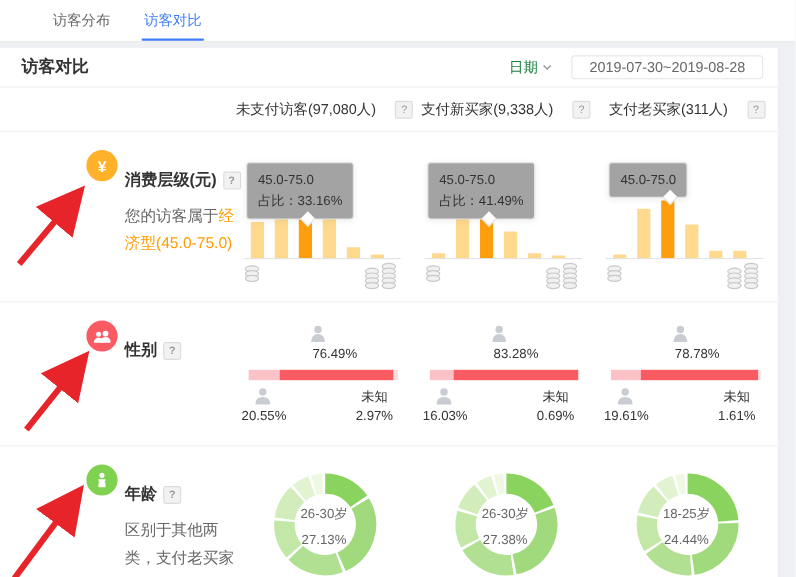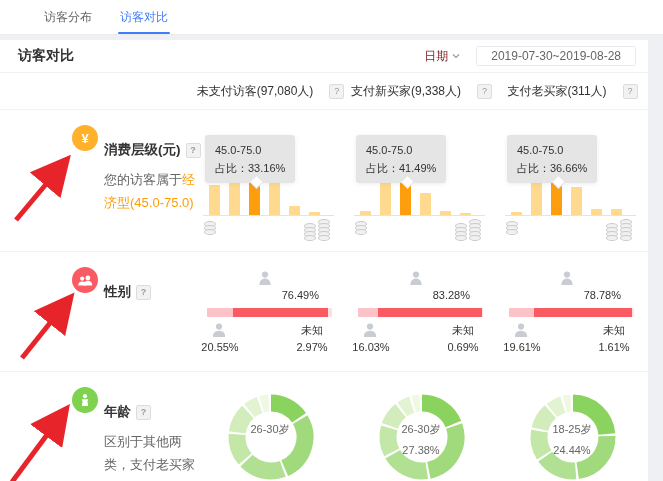--- a/index.html
+++ b/index.html
@@ -14,21 +14,21 @@
     display:flex;align-items:stretch;padding-left:44px;gap:28px;}
   .tab{font-size:12px;color:#666;display:flex;align-items:center;position:relative;cursor:pointer;}
   .tab.active{color:#3f7dfa;}
   .tab.active::after{content:"";position:absolute;left:-2px;right:-2px;bottom:0;height:2px;background:#3f7dfa;border-radius:1px;}
   
   .card{background:#fff;width:648px;height:442px;margin-top:5px;position:relative;}
   .card-header{height:32px;display:flex;align-items:center;justify-content:space-between;
     padding:0 12px 0 18px;border-bottom:1px solid #f0f0f0;}
   .card-title{font-size:14px;font-weight:700;color:#333;}
   .date-wrap{display:flex;align-items:center;gap:16px;}
-  .date-label{font-size:12px;color:#7f1d1d;display:flex;align-items:center;gap:4px;cursor:pointer;margin-left:32px;}
+  .date-label{font-size:12px;color:#15803d;display:flex;align-items:center;gap:4px;cursor:pointer;margin-left:32px;}
   .chev{width:8px;height:8px;display:inline-block;}
   .date-box{border:1px solid #e9e9e9;border-radius:3px;padding:2px 14px;font-size:12px;color:#666;cursor:pointer;}
   
   .grid-row{display:grid;grid-template-columns:195px 151px 151px 151px;}
   .col-headers{height:36px;border-bottom:1px solid #f2f2f2;}
   .col-header{display:flex;align-items:center;justify-content:center;gap:16px;font-size:12px;color:#333;}
   .help{width:13px;height:13px;border:1px solid #dcdcdc;background:#f2f2f2;border-radius:2px;
     font-size:9px;color:#9a9a9a;display:inline-flex;align-items:center;justify-content:center;flex:0 0 auto;cursor:pointer;}
   .section{position:relative;}
   .section + .section{border-top:1px solid #f2f2f2;}
@@ -37,35 +37,35 @@
   .sec-age{height:110px;}
   
   .section-label{position:relative;padding:16px 6px 0 104px;}
   .row-icon{width:26px;height:26px;border-radius:50%;position:absolute;left:72px;top:15px;
     display:flex;align-items:center;justify-content:center;color:#fff;font-size:13px;font-weight:700;}
   .section-title{font-size:13.5px;font-weight:700;color:#333;display:flex;align-items:center;gap:5px;white-space:nowrap;margin-top:15px;}
   .section-desc{margin-top:9px;font-size:13px;color:#666;line-height:1.8;width:98px;}
   .annot{position:absolute;pointer-events:none;z-index:3;}
   
   .chart-cell{position:relative;}
-  .tooltip{position:absolute;left:10px;top:25px;background:#e5e5e5;border:1px solid #e4e4e4;border-radius:3px;
+  .tooltip{position:absolute;left:10px;top:25px;background:#a3a3a3;border:1px solid #e4e4e4;border-radius:3px;
     padding:5px 9px;font-size:11px;color:#333;line-height:1.65;box-shadow:0 1px 5px rgba(0,0,0,.07);z-index:2;white-space:nowrap;}
   .tt-arrow{position:absolute;left:46px;bottom:-5px;width:8px;height:8px;background:#fff;
     border-right:1px solid #e4e4e4;border-bottom:1px solid #e4e4e4;transform:rotate(45deg);}
   .bars{position:absolute;left:14px;bottom:36px;height:48px;display:flex;align-items:flex-end;gap:9px;}
   .bar{width:11px;background:#ffd98e;border-radius:1px 1px 0 0;}
   .bar.hl{background:#ff9e0d;}
   .axis{position:absolute;left:8px;right:12px;bottom:35px;height:1px;background:#e3e3e3;}
   .coins-left{position:absolute;left:9px;bottom:16px;}
   .coins-right{position:absolute;right:16px;bottom:10px;display:flex;align-items:flex-end;gap:2px;}
   .stack{display:flex;flex-direction:column;align-items:center;}
   .coin{width:10px;height:4px;border-radius:50%;background:#f1f1f1;border:1px solid #c9c9c9;margin-top:-2px;}
   
   .g-femicon{position:absolute;left:62px;top:18px;}
-  .g-fempct{position:absolute;left:20px;width:104px;top:37px;text-align:right;font-size:11px;color:#333;}
+  .g-fempct{position:absolute;left:32px;width:104px;top:37px;text-align:center;font-size:11px;color:#333;}
   .g-bar{position:absolute;left:12px;right:14px;top:56px;height:9px;display:flex;overflow:hidden;border-radius:1px;}
   .g-seg{height:100%;}
   .g-malicon{position:absolute;left:16px;top:70px;}
   .g-malpct{position:absolute;left:0px;width:50px;top:89px;text-align:center;font-size:11px;color:#333;}
   .g-unklab{position:absolute;right:12px;width:44px;top:71px;text-align:center;font-size:11px;color:#333;}
   .g-unkpct{position:absolute;right:8px;width:52px;top:89px;text-align:center;font-size:11px;color:#333;}
   
   .donut-svg{position:absolute;left:30px;top:19px;}
   .donut-label{position:absolute;left:30px;width:90px;top:47px;text-align:center;font-size:11px;color:#666;line-height:1.9;}
 </style>
@@ -199,21 +199,20 @@
             <div class="coin"></div>
             <div class="coin"></div>
             <div class="coin"></div>
             <div class="coin"></div>
           </div>
         </div>
       </div>
     <div class="chart-cell">
         <div class="tooltip">
           <div class="tt-range">45.0-75.0</div>
-          <div class="tt-share">占比：36.66%</div>
           <div class="tt-arrow"></div>
         </div>
         <div class="bars">
           <div class="bar" style="height: 3px;"></div>
           <div class="bar" style="height: 41px;"></div>
           <div class="bar hl" style="height: 48px;"></div>
           <div class="bar" style="height: 28px;"></div>
           <div class="bar" style="height: 6px;"></div>
           <div class="bar" style="height: 6px;"></div>
         </div>
@@ -346,20 +345,21 @@
           <path d="M 46.00 12.00 A 34 34 0 0 1 74.03 26.76" fill="none" stroke="#8bd35f" stroke-width="17"></path>
           <path d="M 75.16 28.51 A 34 34 0 0 1 59.69 77.12" fill="none" stroke="#a1da7c" stroke-width="17"></path>
           <path d="M 57.77 77.90 A 34 34 0 0 1 21.52 69.60" fill="none" stroke="#b1e092" stroke-width="17"></path>
           <path d="M 20.13 68.06 A 34 34 0 0 1 12.10 43.43" fill="none" stroke="#c2e7a7" stroke-width="17"></path>
           <path d="M 12.32 41.37 A 34 34 0 0 1 22.92 21.03" fill="none" stroke="#d2edbb" stroke-width="17"></path>
           <path d="M 24.49 19.67 A 34 34 0 0 1 34.63 13.96" fill="none" stroke="#e1f3d0" stroke-width="17"></path>
           <path d="M 36.60 13.32 A 34 34 0 0 1 43.92 12.06" fill="none" stroke="#eef8e2" stroke-width="17"></path>
         </svg>
         <div class="donut-label">
           <div class="">26-30岁</div>
+          <div class="">27.13%</div>
         </div>
       </div>
     <div class="chart-cell">
         <svg width="92" height="92" class="donut-svg">
           <path d="M 46.00 12.00 A 34 34 0 0 1 77.42 33.01" fill="none" stroke="#8bd35f" stroke-width="17"></path>
           <path d="M 78.16 34.95 A 34 34 0 0 1 52.85 79.30" fill="none" stroke="#a1da7c" stroke-width="17"></path>
           <path d="M 50.81 79.66 A 34 34 0 0 1 16.73 63.30" fill="none" stroke="#b1e092" stroke-width="17"></path>
           <path d="M 15.73 61.48 A 34 34 0 0 1 13.25 36.87" fill="none" stroke="#c2e7a7" stroke-width="17"></path>
           <path d="M 13.87 34.89 A 34 34 0 0 1 24.63 19.55" fill="none" stroke="#d2edbb" stroke-width="17"></path>
           <path d="M 26.29 18.30 A 34 34 0 0 1 35.68 13.60" fill="none" stroke="#e1f3d0" stroke-width="17"></path>

